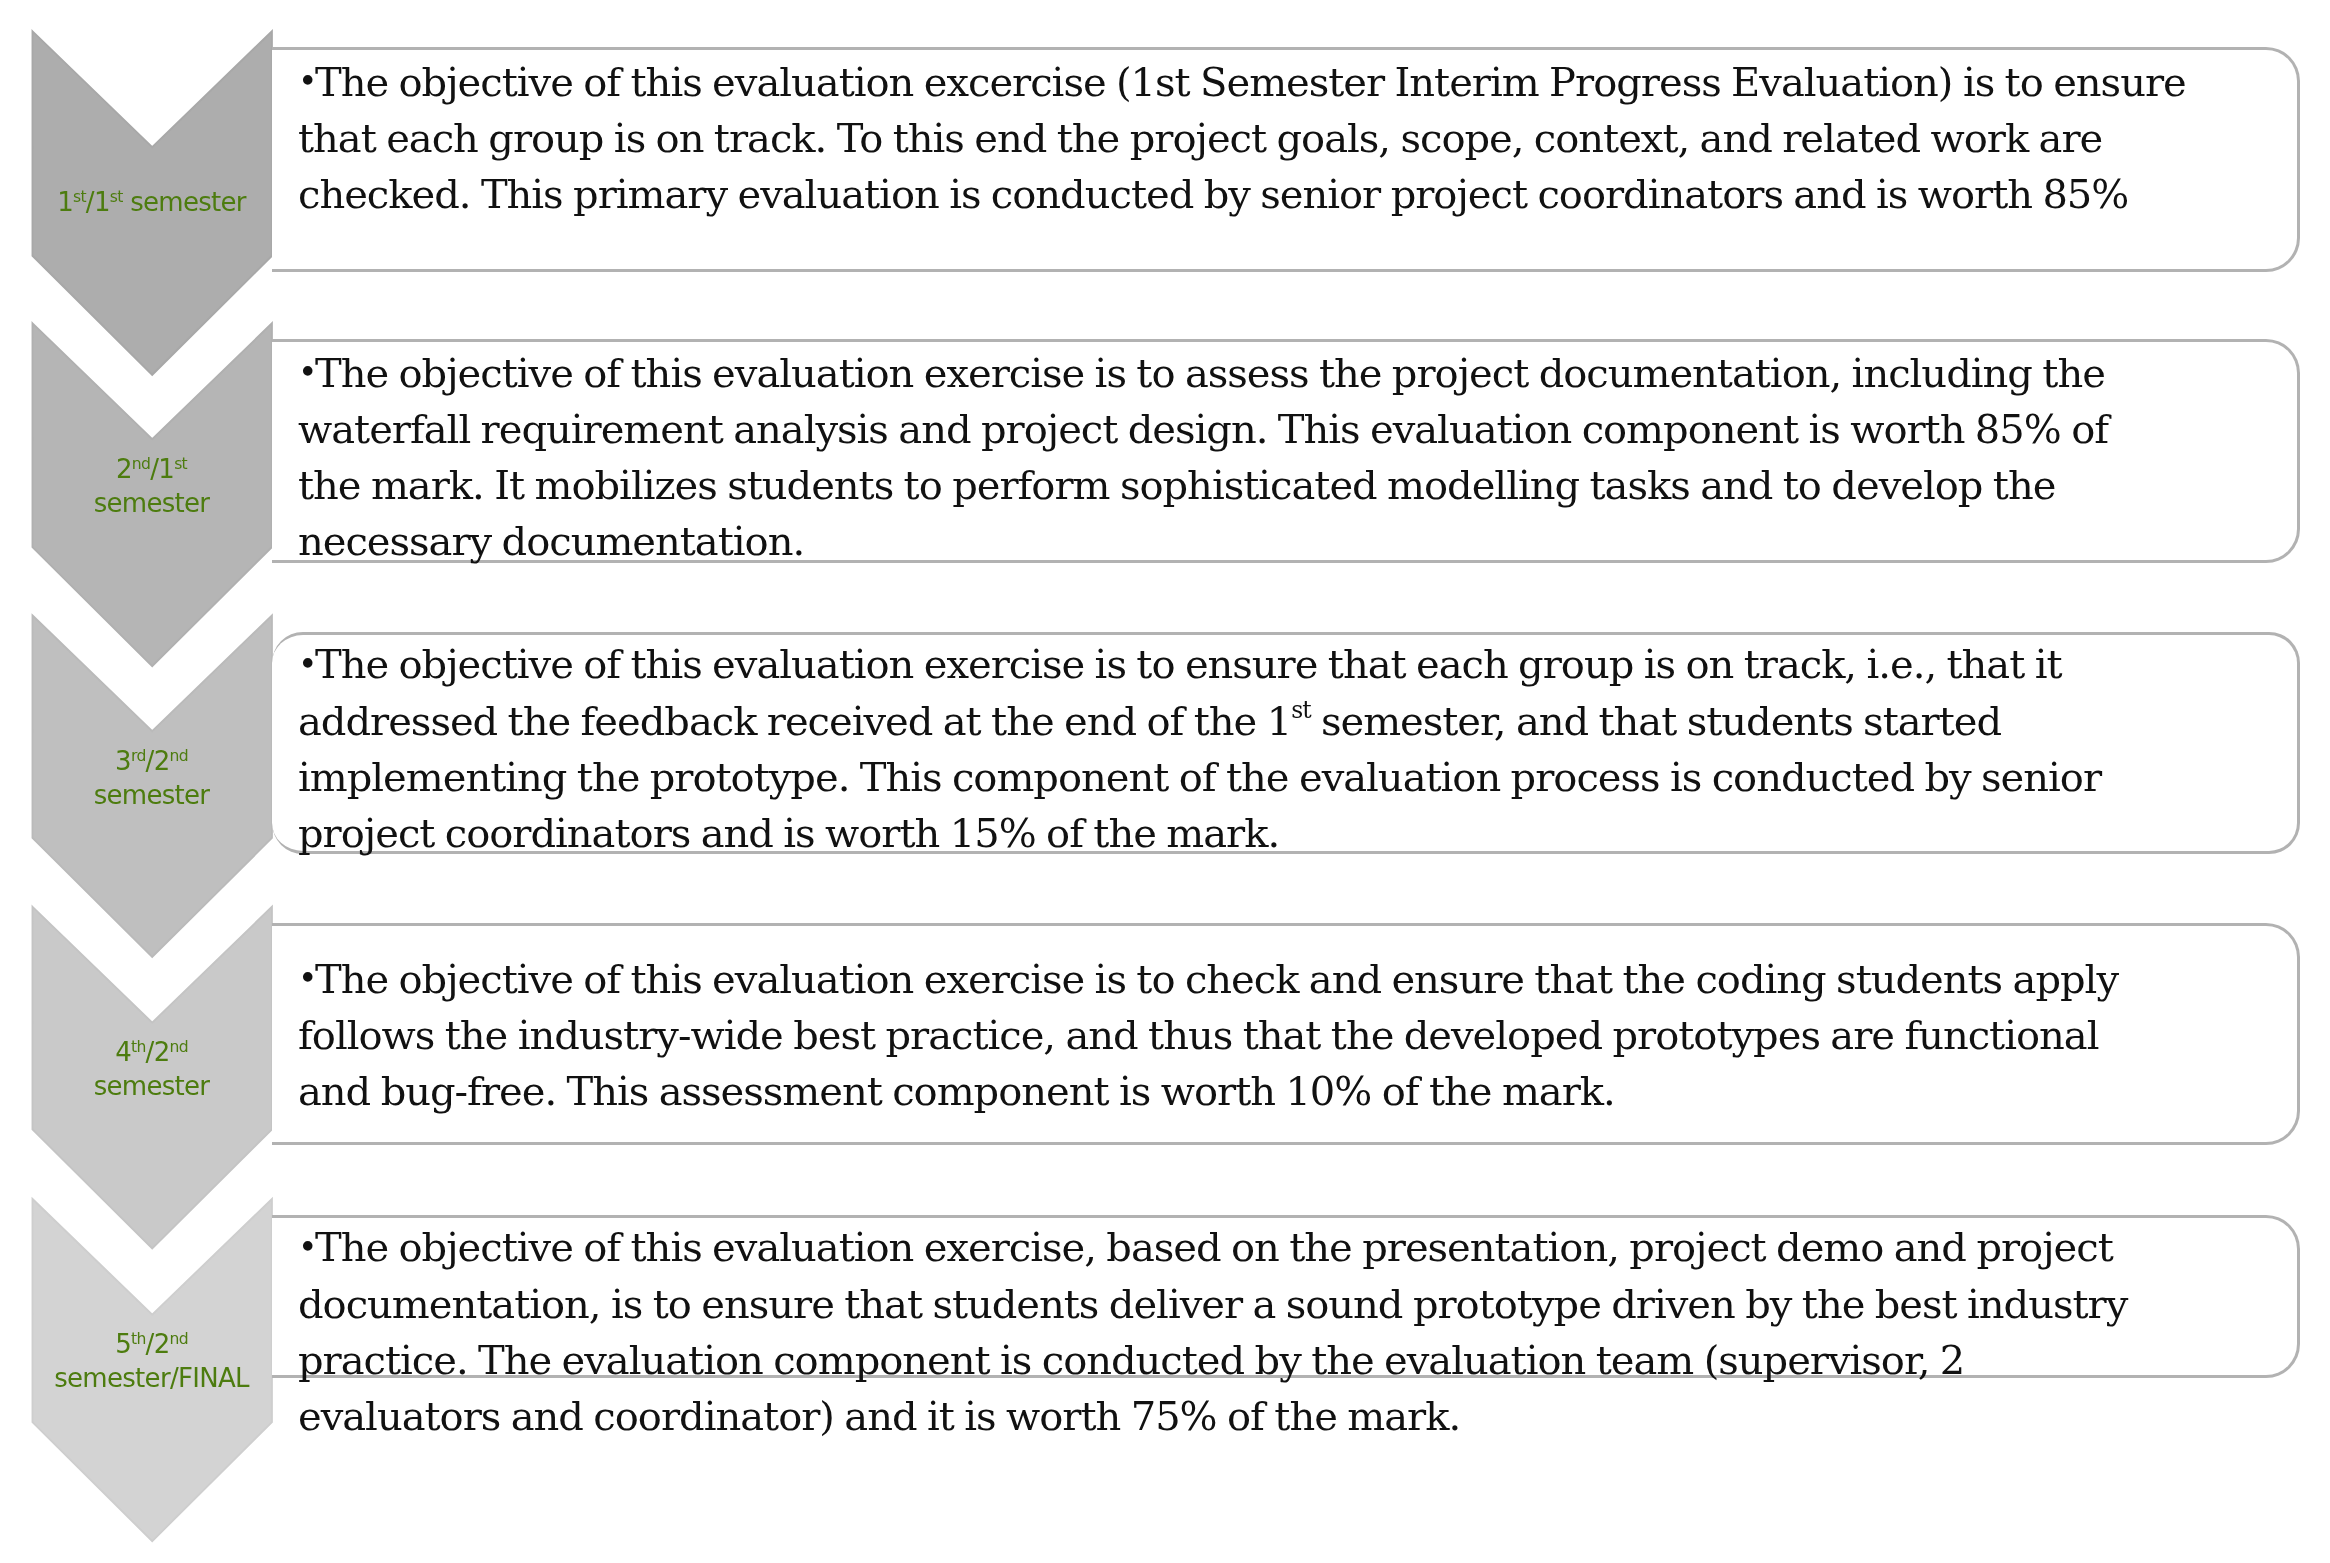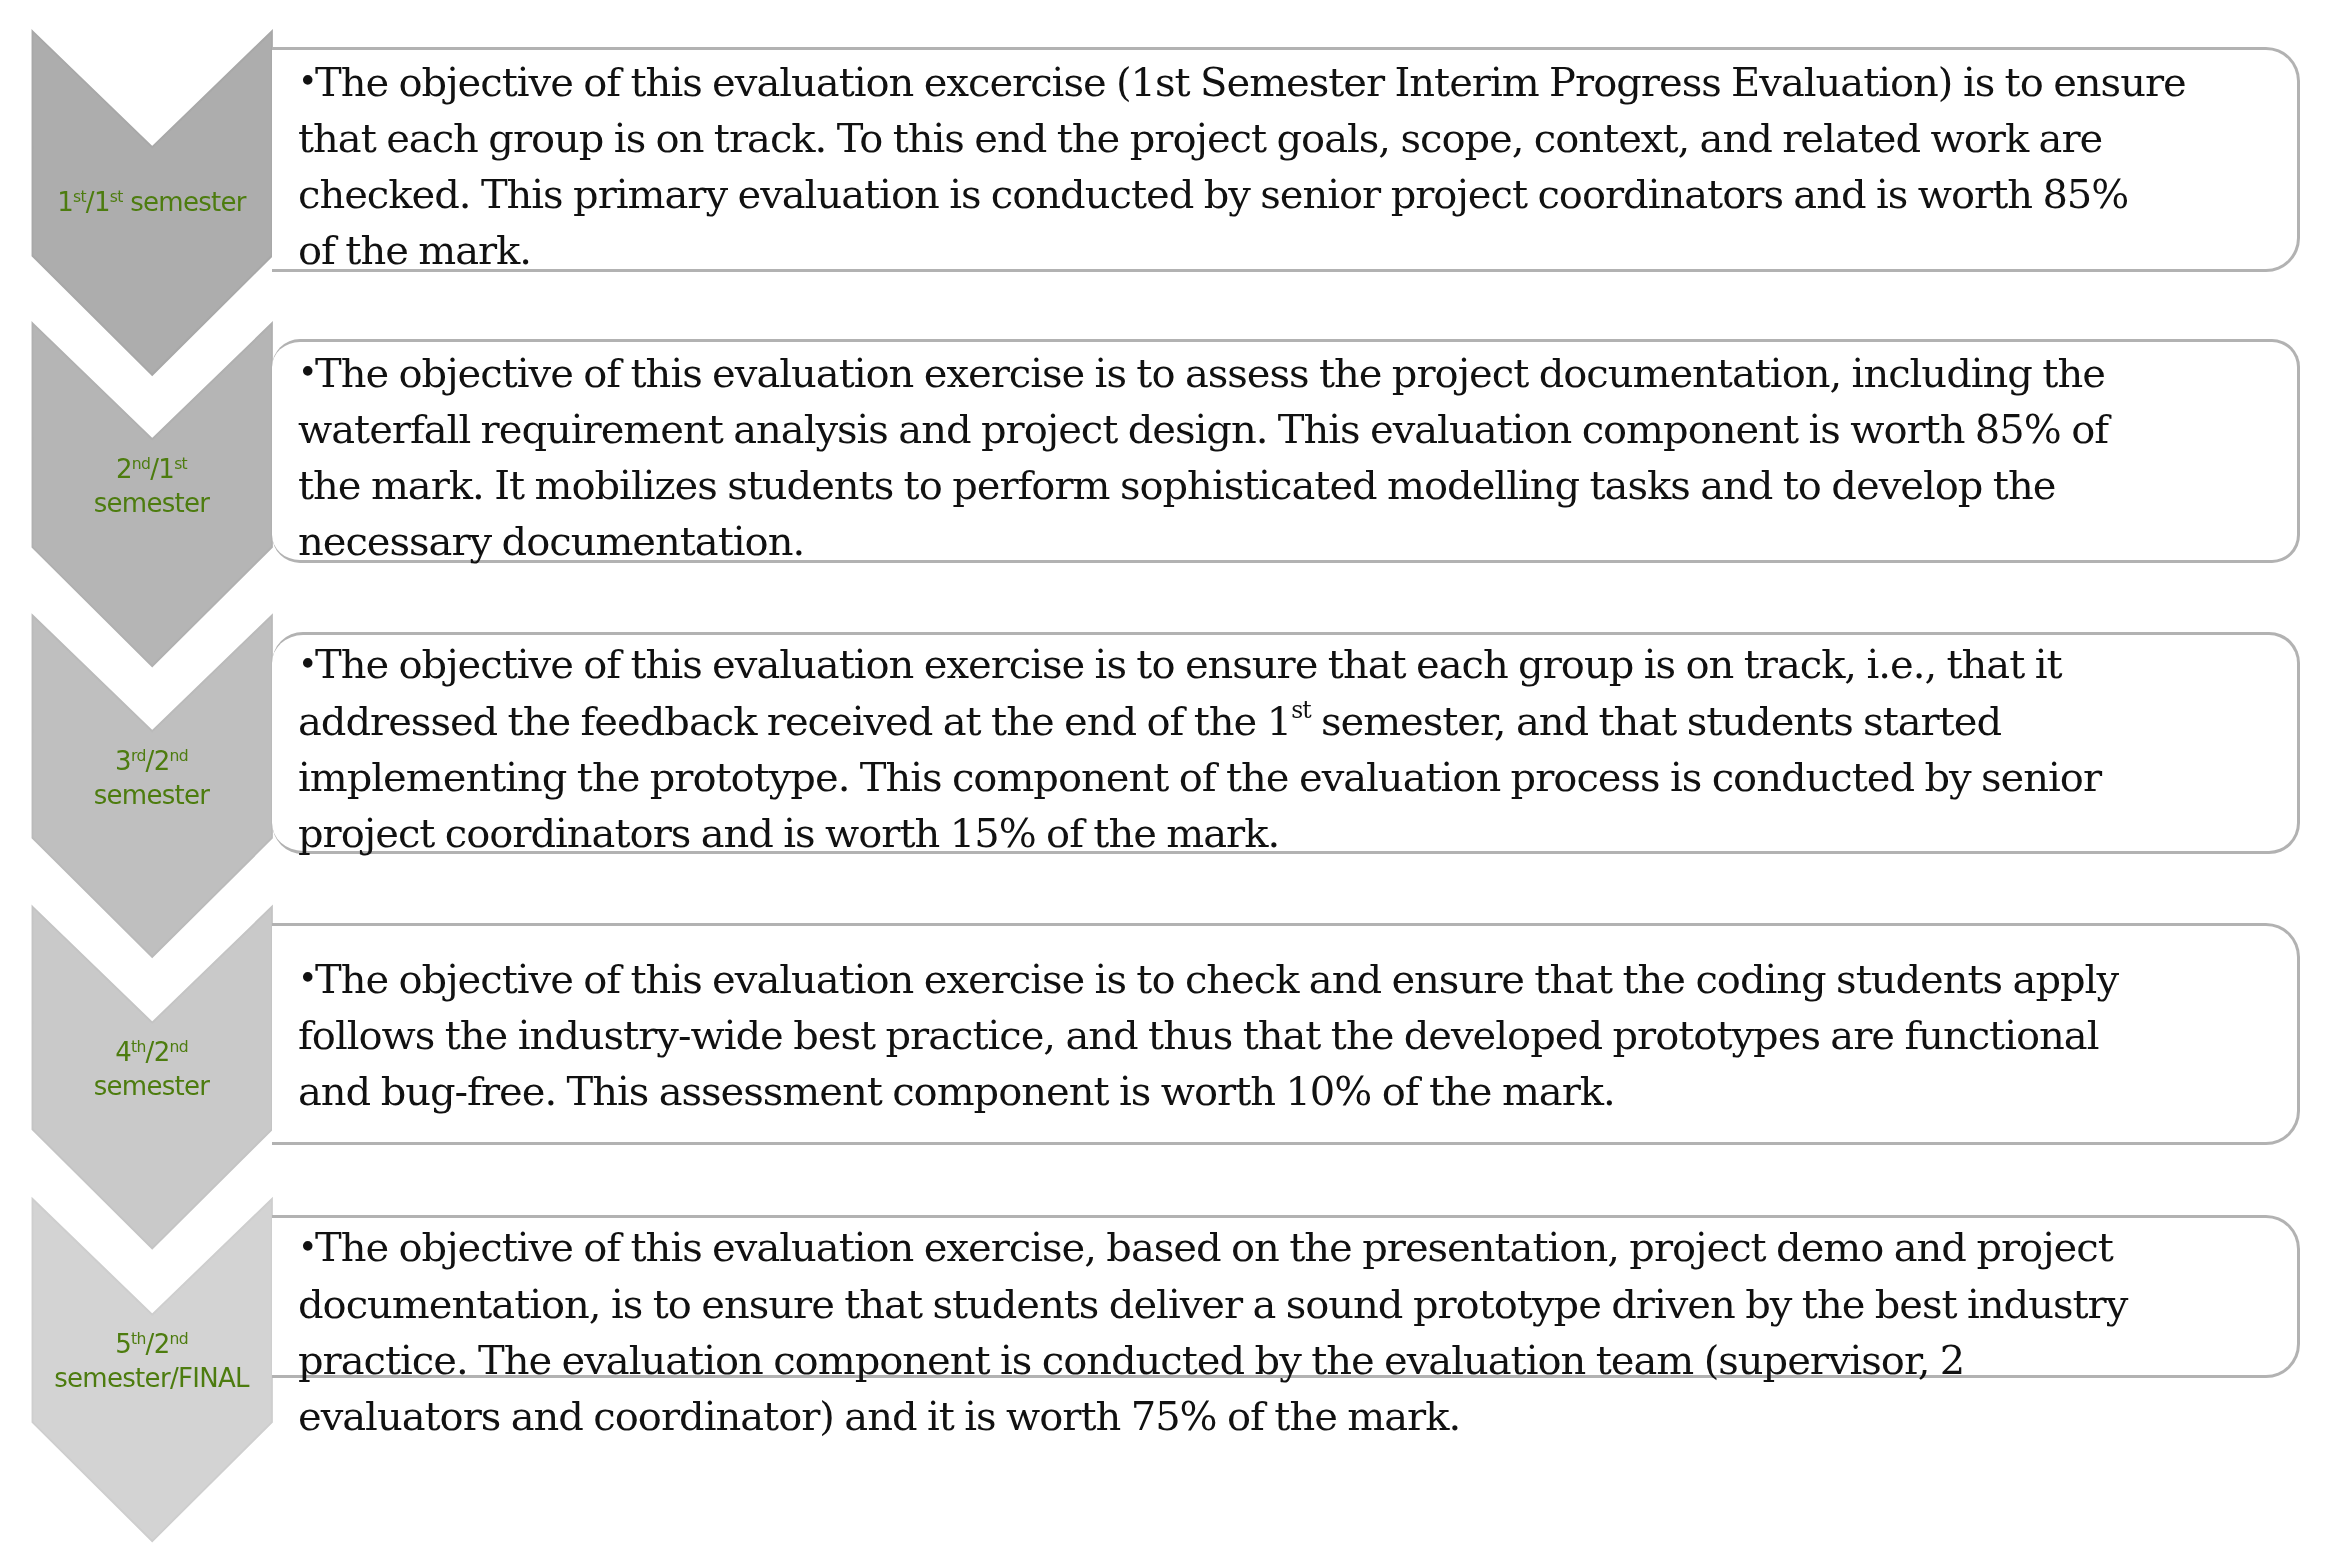--- a/index.html
+++ b/index.html
@@ -59,28 +59,27 @@
   </svg>
 
   <div class="step-label" style="left:31px; top:185px;">
     <span>1</span><sup>st</sup><span>/</span><span>1</span><sup>st</sup><span> semester</span>
   </div>
   <div class="box" style="top:33px; height:225px;">
     <div class="box-text" style="top:3.9px;">
       <span class="line"><span class="bullet">•</span><span>The objective of this evaluation excercise (1st Semester Interim Progress Evaluation) is to ensure</span></span>
       <span class="line">that each group is on track. To this end the project goals, scope, context, and related work are</span>
       <span class="line">checked. This primary evaluation is conducted by senior project coordinators and is worth 85%</span>
-      <span class="line">of the mark.</span>
     </div>
   </div>
 
   <div class="step-label" style="left:31px; top:452px;">
     <span>2</span><sup>nd</sup><span>/</span><span>1</span><sup>st</sup><br><span>semester</span>
   </div>
-  <div class="box" style="top:325px; height:224px;border-radius:28px;">
+  <div class="box" style="top:325px; height:224px;">
     <div class="box-text" style="top:2.6px;">
       <span class="line"><span class="bullet">•</span><span>The objective of this evaluation exercise is to assess the project documentation, including the</span></span>
       <span class="line">waterfall requirement analysis and project design. This evaluation component is worth 85% of</span>
       <span class="line">the mark. It mobilizes students to perform sophisticated modelling tasks and to develop the</span>
       <span class="line">necessary documentation.</span>
     </div>
   </div>
 
   <div class="step-label" style="left:31px; top:744px;">
     <span>3</span><sup>rd</sup><span>/</span><span>2</span><sup>nd</sup><br><span>semester</span>

